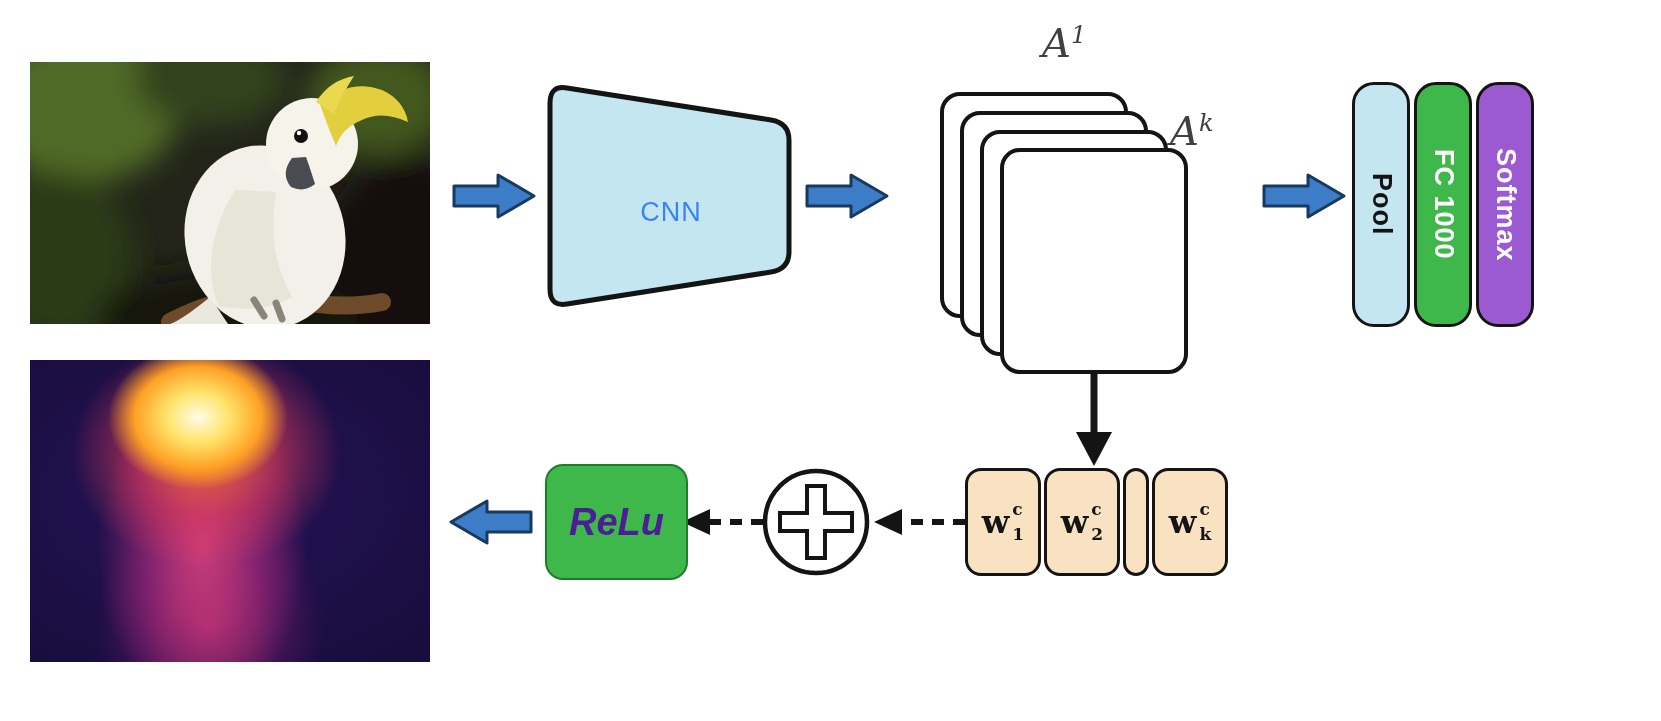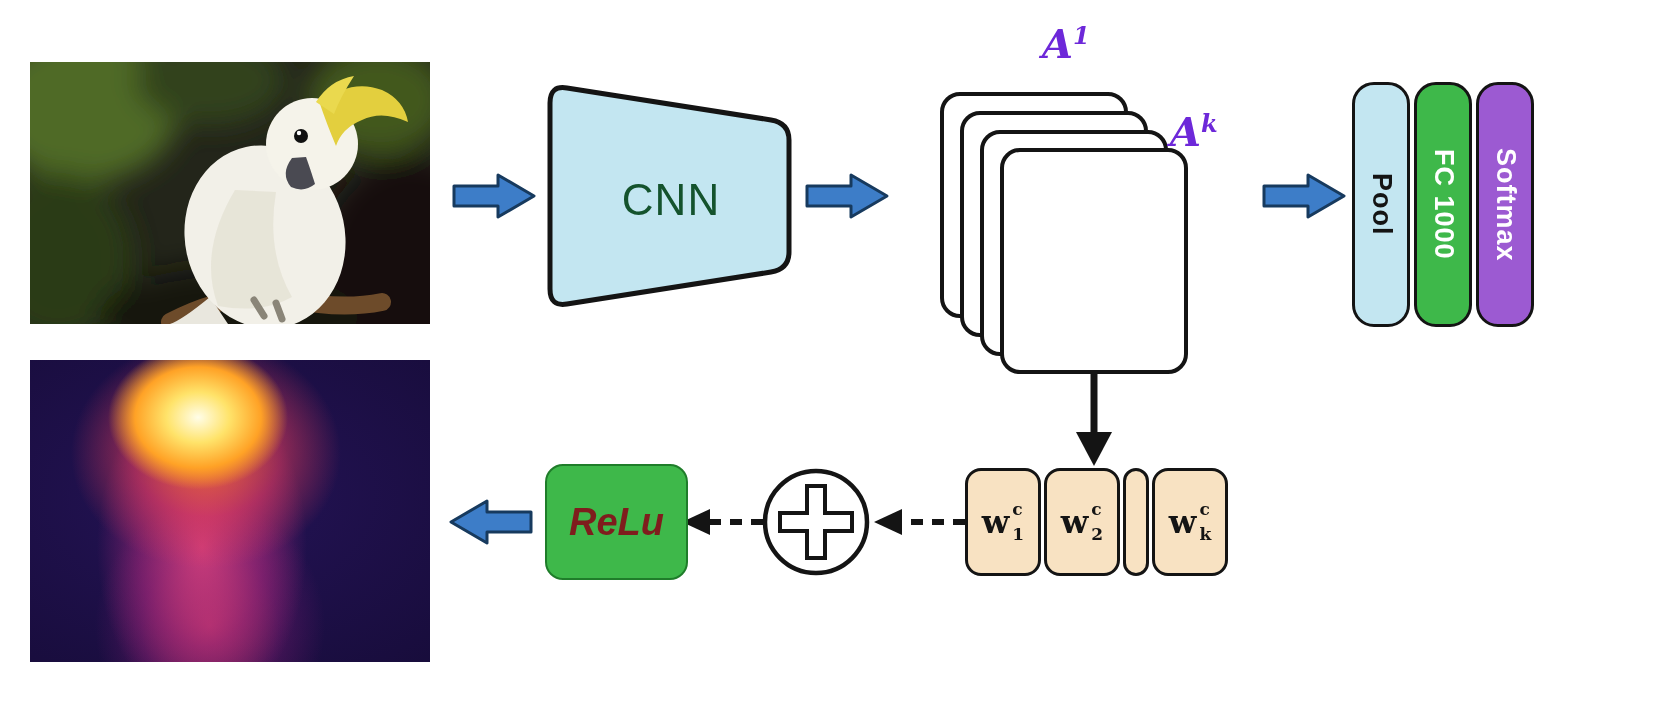--- a/index.html
+++ b/index.html
@@ -19,34 +19,34 @@
       radial-gradient(135px 115px at 44% 31%, rgba(255,120,40,.85) 0%, rgba(230,60,90,.55) 55%, rgba(200,40,110,0) 100%),
       radial-gradient(105px 165px at 43% 62%, rgba(235,70,130,.8) 0%, rgba(190,45,130,.45) 60%, rgba(150,30,130,0) 100%),
       radial-gradient(115px 125px at 45% 88%, rgba(220,60,110,.65) 0%, rgba(140,30,120,.35) 60%, rgba(100,20,110,0) 100%),
       radial-gradient(160% 140% at 45% 45%, #241356 0%, #170c3a 55%, #0c0620 85%, #070312 100%);
   }
 
   
   .cnn-block { left:545px; top:82px; width:252px; height:228px; }
   .cnn-block svg { position:absolute; left:0; top:0; }
   .cnn-label {
-    position:absolute; left:0; top:4px; width:100%; height:100%;
-    display:flex; align-items:center; justify-content:center;
-    font-size:44px; letter-spacing:1px; color:#14532d;
+    position:absolute; left:0; top:16px; width:100%; height:100%;
+    display:flex; align-items:center; justify-content:center;
+    font-size:27px; letter-spacing:1px; color:#3b82f6;
   }
 
   
   .card {
     position:absolute; width:188px; height:226px;
     background:#ffffff; border:4px solid #141414; border-radius:20px;
   }
 
   .math-label {
     position:absolute; font-family:"DejaVu Serif", serif;
-    font-weight:bold; font-style:italic; font-size:40px; color:#6d28d9;
+    font-weight:normal; font-style:italic; font-size:40px; color:#404040;
   }
   .math-label sup { font-size:24px; }
 
   
   .pill {
     position:absolute; width:58px; height:245px; top:82px;
     border:3px solid #141414; border-radius:22px;
     display:flex; align-items:center; justify-content:center;
   }
   .pill-label {
@@ -67,21 +67,21 @@
   .w-stack { display:inline-flex; flex-direction:column; margin-left:3px; line-height:1; }
   .w-sup { font-size:17px; font-weight:bold; }
   .w-sub { font-size:17px; font-weight:bold; margin-top:8px; }
 
   
   .relu {
     left:545px; top:464px; width:143px; height:116px;
     border:2px solid #1f7d2a; border-radius:18px;
     display:flex; align-items:center; justify-content:center;
   }
-  .relu-label { color:#7f1d1d; font-size:38px; font-weight:bold; font-style:italic; }
+  .relu-label { color:#4c1d95; font-size:38px; font-weight:bold; font-style:italic; }
 
   svg.icon { display:block; }
 </style>
 </head>
 <body>
 
 <div class="canvas">
 
   <div class="abs photo">
     <svg class="icon" width="400" height="262" viewBox="0 0 400 262" preserveAspectRatio="none">

